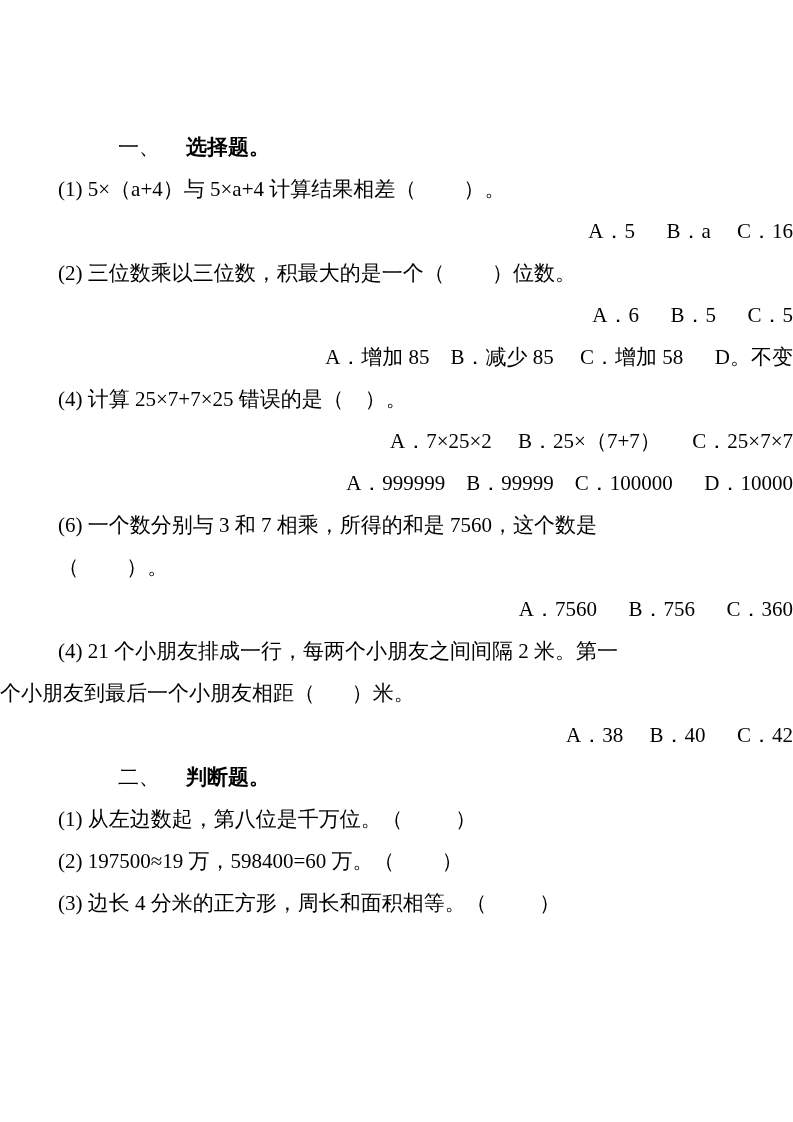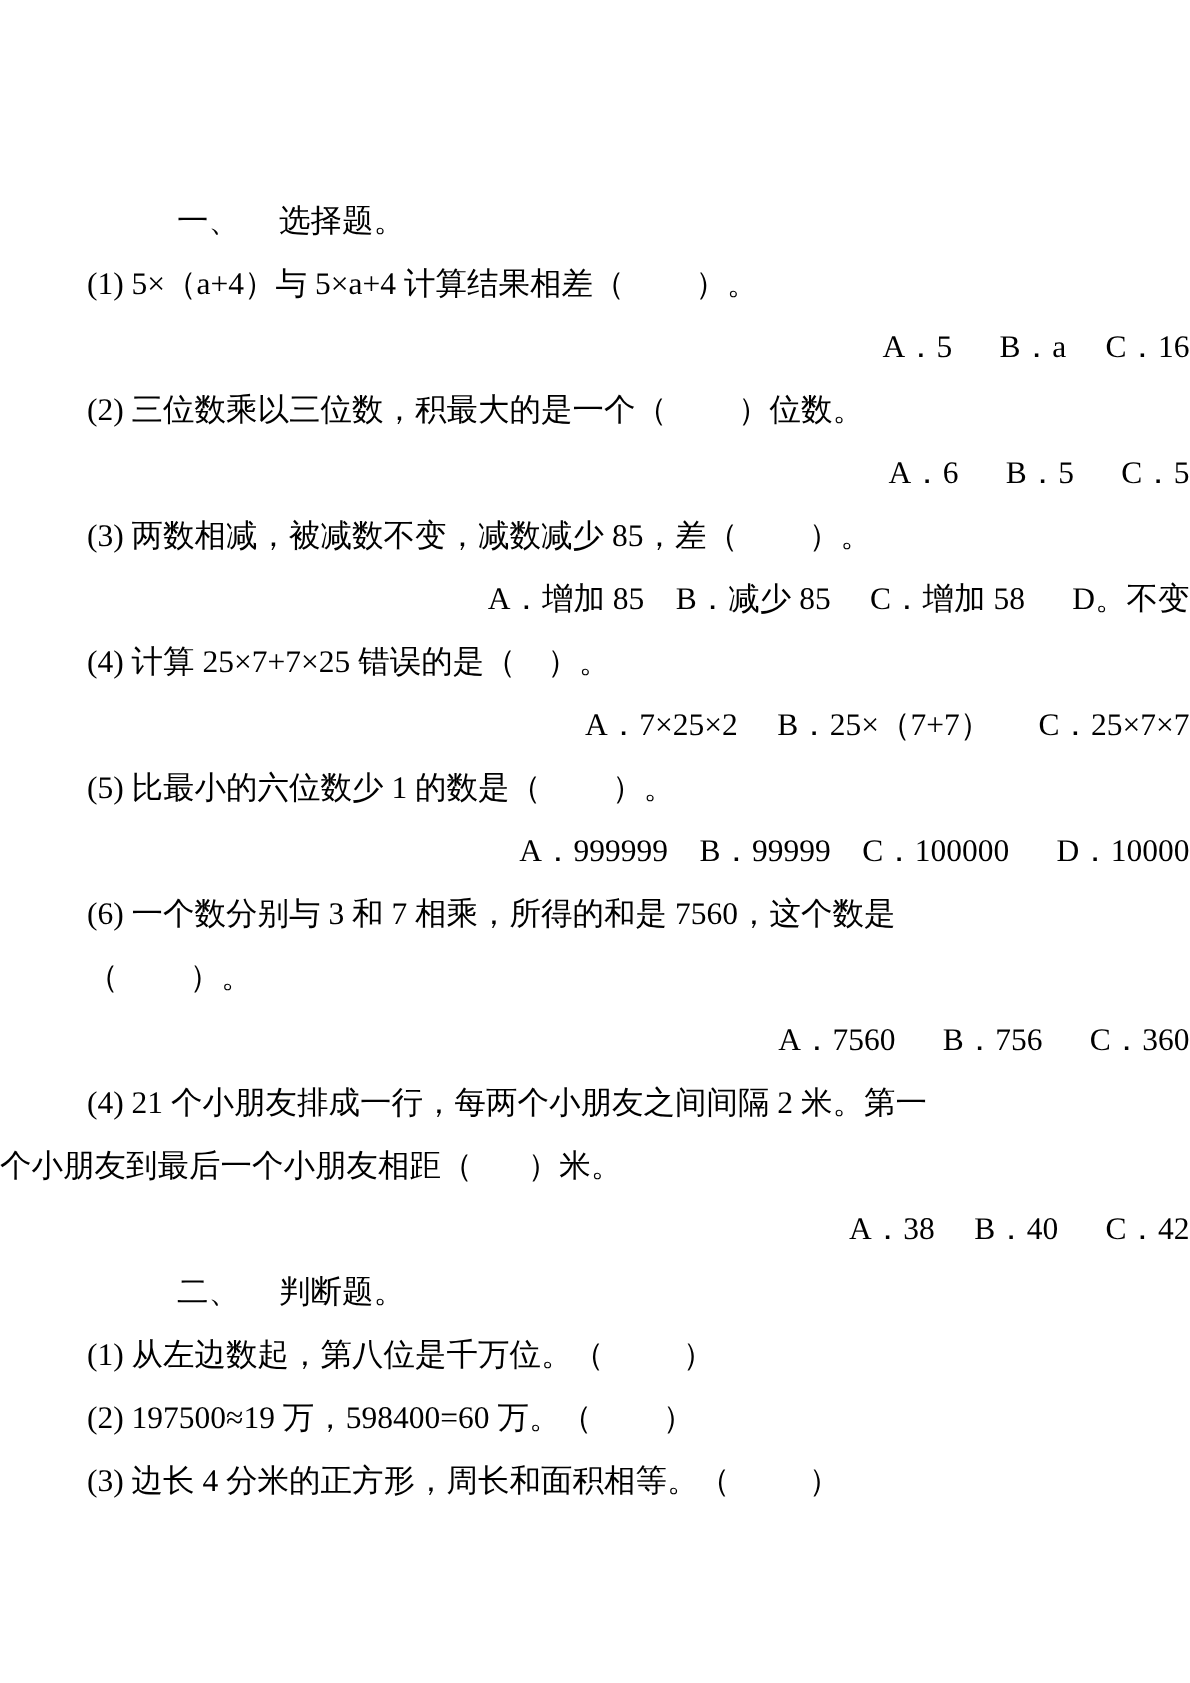--- a/index.html
+++ b/index.html
@@ -10,48 +10,46 @@
   }
   .page { padding-top: 82px; }
   .title {
     font-size: 22px; font-weight: bold; line-height: 30px;
     margin: 0 0 0 168px; white-space: pre;
     font-family: "Liberation Serif", "DejaVu Serif", serif;
   }
   .body-lines { margin-top: 44px; }
   .line { font-size: 21px; line-height: 42px; white-space: pre; }
   .sec  { margin-left: 118px; }
-  .sec .sec-name { margin-left: 26px; }
+  .sec .sec-name { margin-left: 26px; font-weight: bold; }
   .q    { margin-left: 58px; }
   .opt  { margin-left: 155px; text-align: right; }
   .cont-opt { }
 </style>
 </head>
 <body>
 
 <div class="page">
 
 
   <div class="body-lines">
 
     <div class="line sec"><span>一、</span><span class="sec-name">选择题。</span></div>
 
     <div class="line q">(1) 5×（a+4）与 5×a+4 计算结果相差（         ）。</div>
     <div class="line opt">A．5      B．a     C．16</div>
 
     <div class="line q">(2) 三位数乘以三位数，积最大的是一个（         ）位数。</div>
     <div class="line opt">A．6      B．5      C．5</div>
 
-    <div class="line q">(3) 两数相减，被减数不变，减数减少 85，差（         ）。</div>
     <div class="line opt">A．增加 85    B．减少 85     C．增加 58      D。不变</div>
 
     <div class="line q">(4) 计算 25×7+7×25 错误的是（    ）。</div>
     <div class="line opt">A．7×25×2     B．25×（7+7）      C．25×7×7</div>
 
-    <div class="line q">(5) 比最小的六位数少 1 的数是（         ）。</div>
     <div class="line opt">A．999999    B．99999    C．100000      D．10000</div>
 
     <div class="line q">(6) 一个数分别与 3 和 7 相乘，所得的和是 7560，这个数是</div>
     <div class="line q">（         ）。</div>
     <div class="line opt">A．7560      B．756      C．360</div>
 
     <div class="line q">(4) 21 个小朋友排成一行，每两个小朋友之间间隔 2 米。第一</div>
     <div class="line cont-opt">个小朋友到最后一个小朋友相距（       ）米。</div>
     <div class="line opt">A．38     B．40      C．42</div>
 

